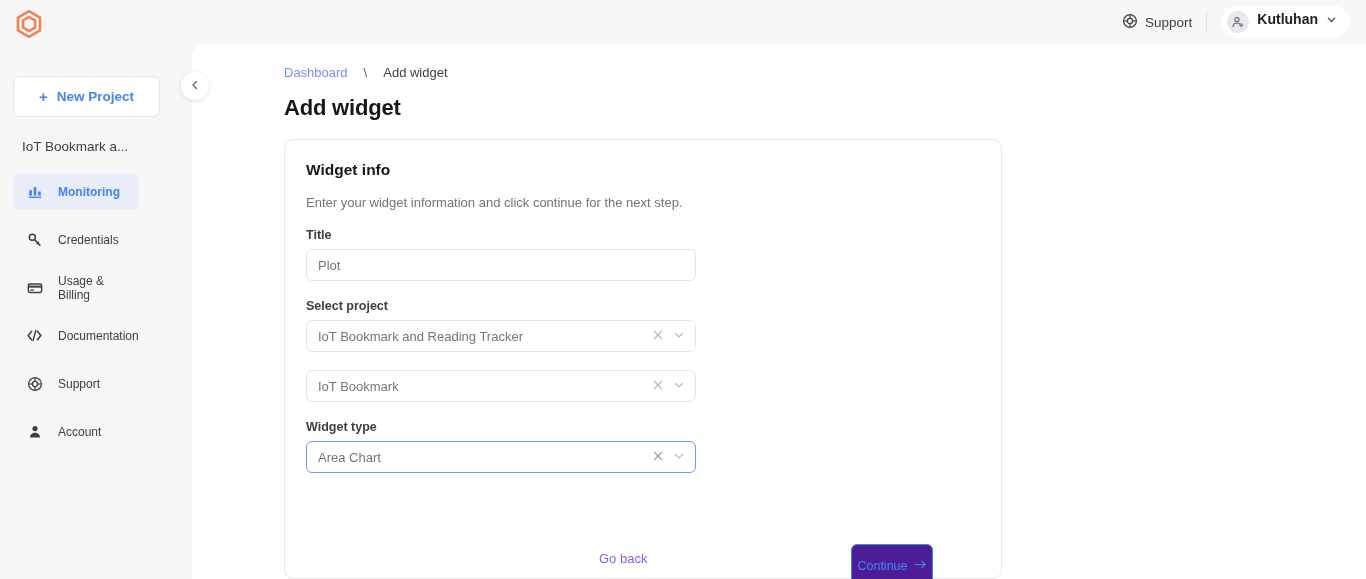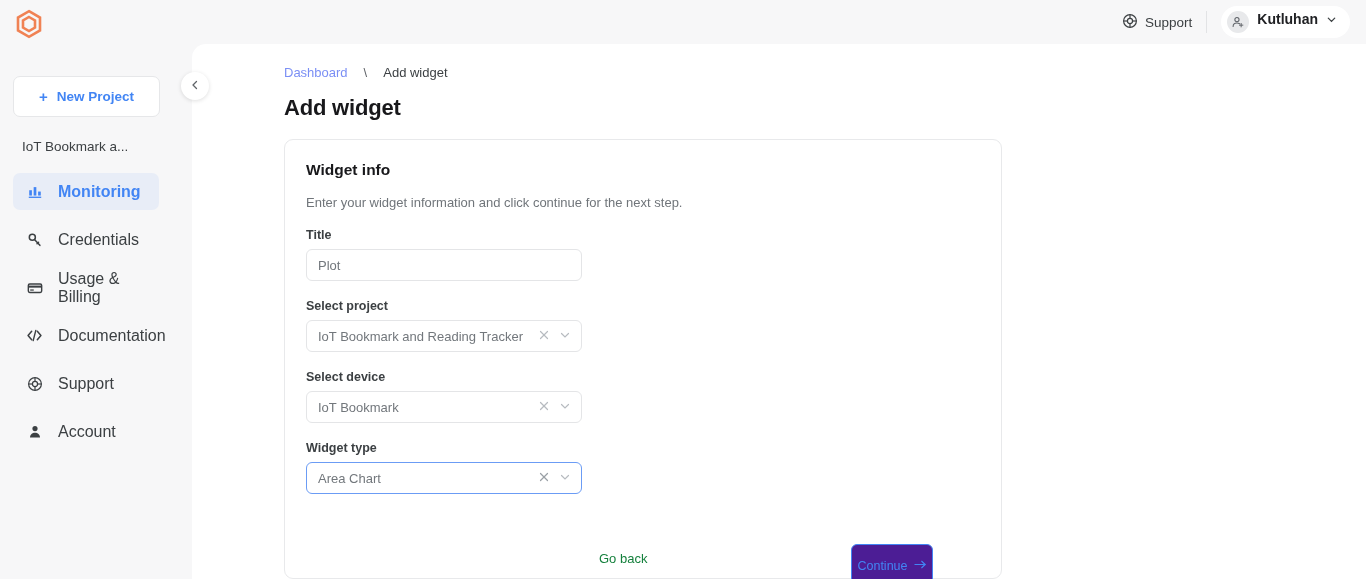--- a/index.html
+++ b/index.html
@@ -63,25 +63,25 @@
     color: #4285f4; font-size: 13.5px; font-weight: 600;
     cursor: pointer;
   }
   .plus-glyph { font-size: 15px; line-height: 1; font-weight: 700; }
   .project-name {
     margin-top: 22px; margin-left: 9px;
     font-size: 13.5px; color: #3c4043;
   }
   .nav { margin-top: 19px; }
   .nav-item {
-    height: 37px; width: 146px;
+    height: 37px; width: 126px;
     display: flex; align-items: center; gap: 15px;
     padding-left: 13px;
     border-radius: 7px;
-    font-size: 16px; color: #3c4043;
+    font-size: 12px; color: #3c4043;
     margin-bottom: 11px;
     cursor: pointer;
   }
   .nav-item.active { background: #e8edf7; color: #4285f4; font-weight: 600; }
   .nav-ico { width: 17px; height: 17px; display:flex; align-items:center; justify-content:center; flex: none; }
 
   
   .panel {
     position: absolute; left: 192px; top: 44px;
     width: 1174px; height: 535px;
@@ -121,39 +121,39 @@
   }
   .card-title { font-size: 15.5px; font-weight: 700; color: #18181b; }
   .card-sub { margin-top: 16px; font-size: 13px; color: #70757a; }
 
   .field { margin-top: 18px; }
   .field-label {
     font-size: 12.5px; font-weight: 700; color: #3c4043;
     margin-bottom: 7px;
   }
   .control {
-    width: 276px; height: 32px;
+    width: 390px; height: 32px;
     border: 1px solid #e4e5e7;
     border-radius: 6px;
     display: flex; align-items: center;
     padding: 0 10px 0 11px;
     background: #fff;
   }
   .control.focused { border: 1.5px solid #6b9cf5; }
   .control-text { font-size: 13px; color: #72777c; flex: 1; }
   .ctl-icons { display: flex; align-items: center; gap: 9px; }
 
   
   .actions {
     position: absolute; left: 21px; right: 20px; top: 404px;
     height: 30px;
   }
   .go-back {
     position: absolute; left: 293px; top: 7px;
-    font-size: 13px; color: #15803d; cursor: pointer;
+    font-size: 13px; color: #8b5cf6; cursor: pointer;
   }
   .continue-btn {
     position: absolute; left: 545px; top: 0px;
     width: 82px; height: 44px;
     border: 1px solid #4285f4;
     border-radius: 6px;
     background: #4c1d95;
     display: flex; align-items: center; justify-content: center; gap: 6px;
     color: #4285f4; font-size: 12.5px;
     cursor: pointer;
@@ -329,21 +329,20 @@
         <span>
           <svg width="12" height="12" viewBox="0 0 12 12">
             <polyline points="2.5,4.5 6,8 9.5,4.5" fill="none" stroke="#b7bbc0" stroke-width="1.2" stroke-linecap="round"></polyline>
           </svg>
         </span>
       </span>
     </div>
   </div>
 
   <div class="field">
-    <div class="field-label">Select device</div>
     <div class="control">
       <span class="control-text">IoT Bookmark</span>
       <span class="ctl-icons">
         <span>
           <svg width="12" height="12" viewBox="0 0 12 12">
             <line x1="2.5" y1="2.5" x2="9.5" y2="9.5" stroke="#b7bbc0" stroke-width="1.2" stroke-linecap="round"></line>
             <line x1="9.5" y1="2.5" x2="2.5" y2="9.5" stroke="#b7bbc0" stroke-width="1.2" stroke-linecap="round"></line>
           </svg>
         </span>
         <span>

